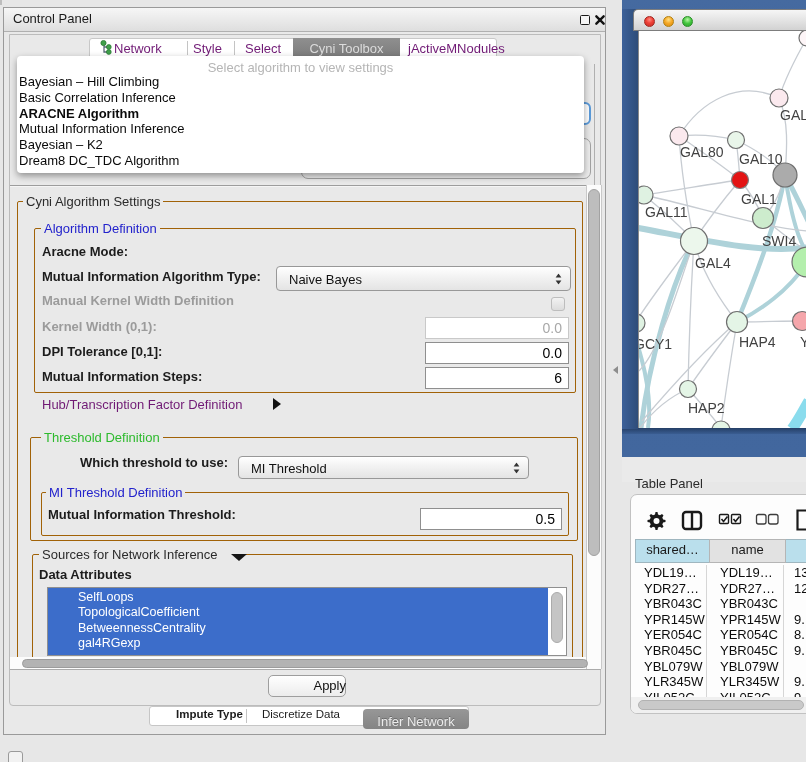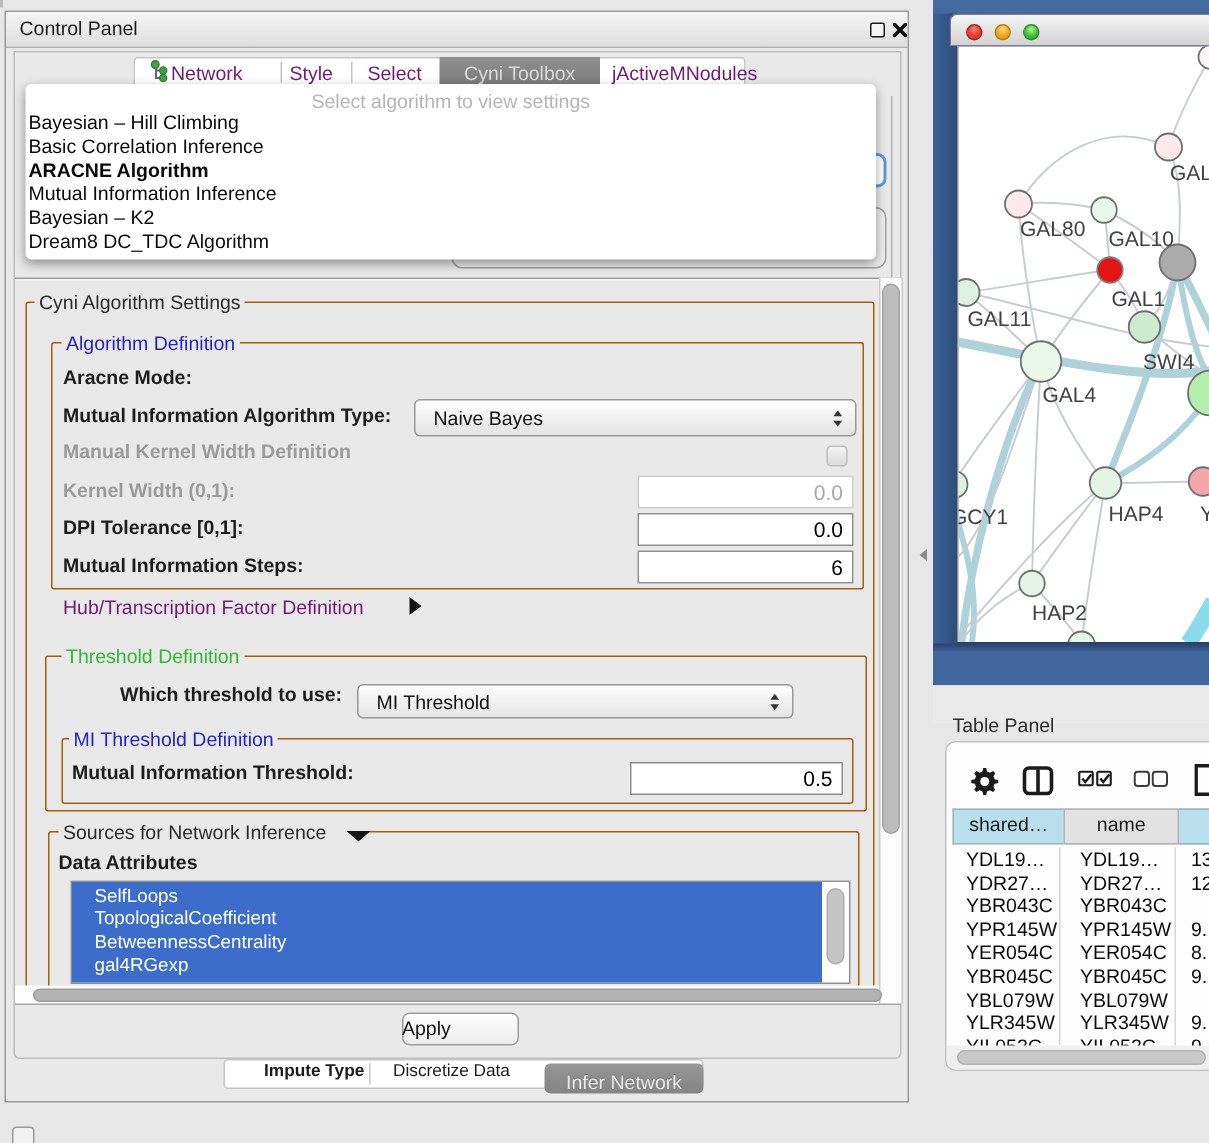--- a/index.html
+++ b/index.html
@@ -278,38 +278,38 @@
  <div class="tfield" style="left:416px;top:500px;width:142px;height:22px;box-sizing:border-box">
   <span class="tv">0.5</span>
     </div>
 
  <div class="gbox" style="left:28px;top:546px;width:539px;height:107px">
   <span class="gtitle" style="left:6px;color:#2b2b2b">Sources for Network Inference&nbsp;&nbsp;&nbsp;&nbsp;</span>
  </div>
  <div class="abs" style="left:227px;top:546px;width:0;height:0;border-top:7.5px solid #151515;border-left:8px solid transparent;border-right:8px solid transparent"></div>
  <div class="abs b13" style="left:35px;top:559px">Data Attributes</div>
  <div class="abs" style="left:43px;top:579px;width:520px;height:69px;border:1px solid #8f8f8f;background:#fff;box-sizing:border-box">
-  <div style="position:absolute;left:0;top:0;width:500px;height:67px;background:#3c6dca;color:#fff;font-size:12.5px;line-height:15.3px;padding:2px 0 0 15px;box-sizing:border-box">SelfLoops<br>TopologicalCoefficient<br>BetweennessCentrality<br>gal4RGexp</div>
+  <div style="position:absolute;left:0;top:0;width:500px;height:67px;background:#3c6dca;color:#fff;font-size:12.5px;line-height:15.3px;padding:2px 0 0 30px;box-sizing:border-box">SelfLoops<br>TopologicalCoefficient<br>BetweennessCentrality<br>gal4RGexp</div>
   <div style="position:absolute;left:503px;top:4px;width:12px;height:51px;background:#c5c5c5;border:1px solid #ababab;border-radius:6px;box-sizing:border-box"></div>
  </div>
 
  <div class="abs" style="left:582px;top:177px;width:16px;height:484px;background:#fcfcfc;border:1px solid #c9c9c9;border-width:0 1px;box-sizing:border-box"></div>
  <div class="abs" style="left:584px;top:181px;width:12px;height:367px;background:#bdbdbd;border:1px solid #a2a2a2;border-radius:6px;box-sizing:border-box"></div>
 
  <div class="abs" style="left:6px;top:649px;width:576px;height:12px;background:#fcfcfc"></div>
  <div class="abs" style="left:18px;top:651px;width:566px;height:9px;background:#b3b3b3;border:1px solid #9c9c9c;border-radius:5px;box-sizing:border-box"></div>
  <div class="abs" style="left:6px;top:661px;width:591px;height:1px;background:#ababab"></div>
 
  <div class="abs" style="left:13px;top:48px;width:567px;height:117px;background:#fff;border-radius:4px;box-shadow:0 3px 7px rgba(0,0,0,0.38)">
   <div style="position:absolute;left:0;top:4px;width:100%;text-align:center;font-size:13px;color:#b5b5b5">Select algorithm to view settings</div>
   <div style="position:absolute;left:2px;top:18px;font-size:13px;color:#0a0a0a;line-height:15.8px;white-space:nowrap">Bayesian – Hill Climbing<br>Basic Correlation Inference<br><b>ARACNE Algorithm</b><br>Mutual Information Inference<br>Bayesian – K2<br>Dream8 DC_TDC Algorithm</div>
  </div>
 
  <div class="abs" style="left:264px;top:667px;width:78px;height:22px;background:linear-gradient(#ffffff,#ececec);border:1px solid #9e9e9e;border-radius:5px;box-sizing:border-box"></div>
- <div class="abs" style="left:264px;top:670px;width:78px;text-align:left;font-size:13px;color:#111">Apply</div>
+ <div class="abs" style="left:264px;top:670px;width:78px;text-align:right;font-size:13px;color:#111">Apply</div>
 
  <div class="abs" style="left:145px;top:698px;width:320px;height:20px;background:#ffffff;border:1px solid #c6c6c6;border-radius:3px;box-sizing:border-box"></div>
  <div class="abs" style="left:172px;top:700px;font-size:11.5px;font-weight:bold;color:#1c1c1c">Impute Type</div>
  <div class="abs" style="left:242px;top:701px;width:1px;height:14px;background:#c4c4c4"></div>
  <div class="abs" style="left:258px;top:700px;font-size:11.5px;font-weight:normal;color:#1c1c1c">Discretize Data</div>
  <div class="abs" style="left:359px;top:701px;width:106px;height:20px;background:linear-gradient(#979797,#848484);border-radius:4px"></div>
  <div class="abs" style="left:359px;top:706px;width:106px;text-align:center;font-size:13px;color:#ececec;text-shadow:0 -1px 0 #6a6a6a">Infer Network</div>
 </div>
 
 <div class="abs" style="left:613px;top:366px;width:0;height:0;border-top:4px solid transparent;border-bottom:4px solid transparent;border-right:5px solid #8d8d8d"></div>

